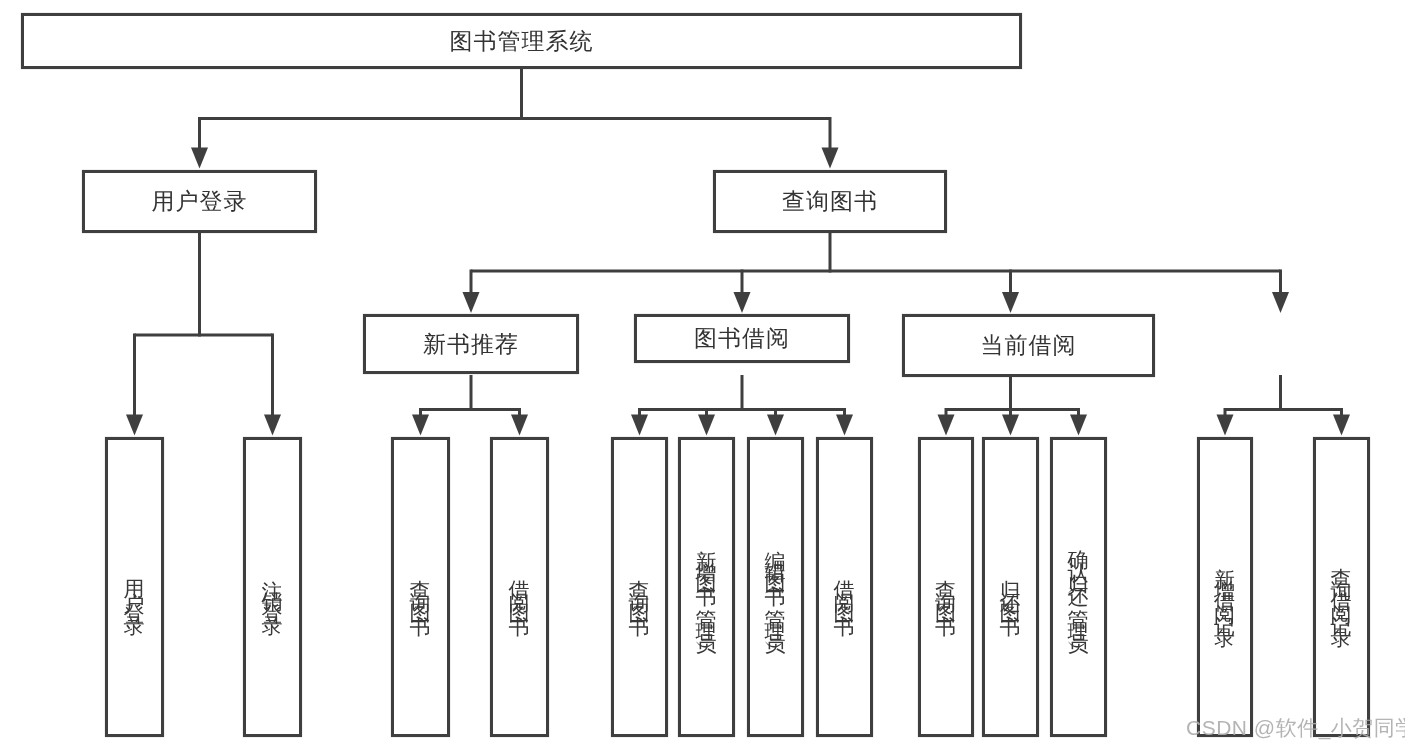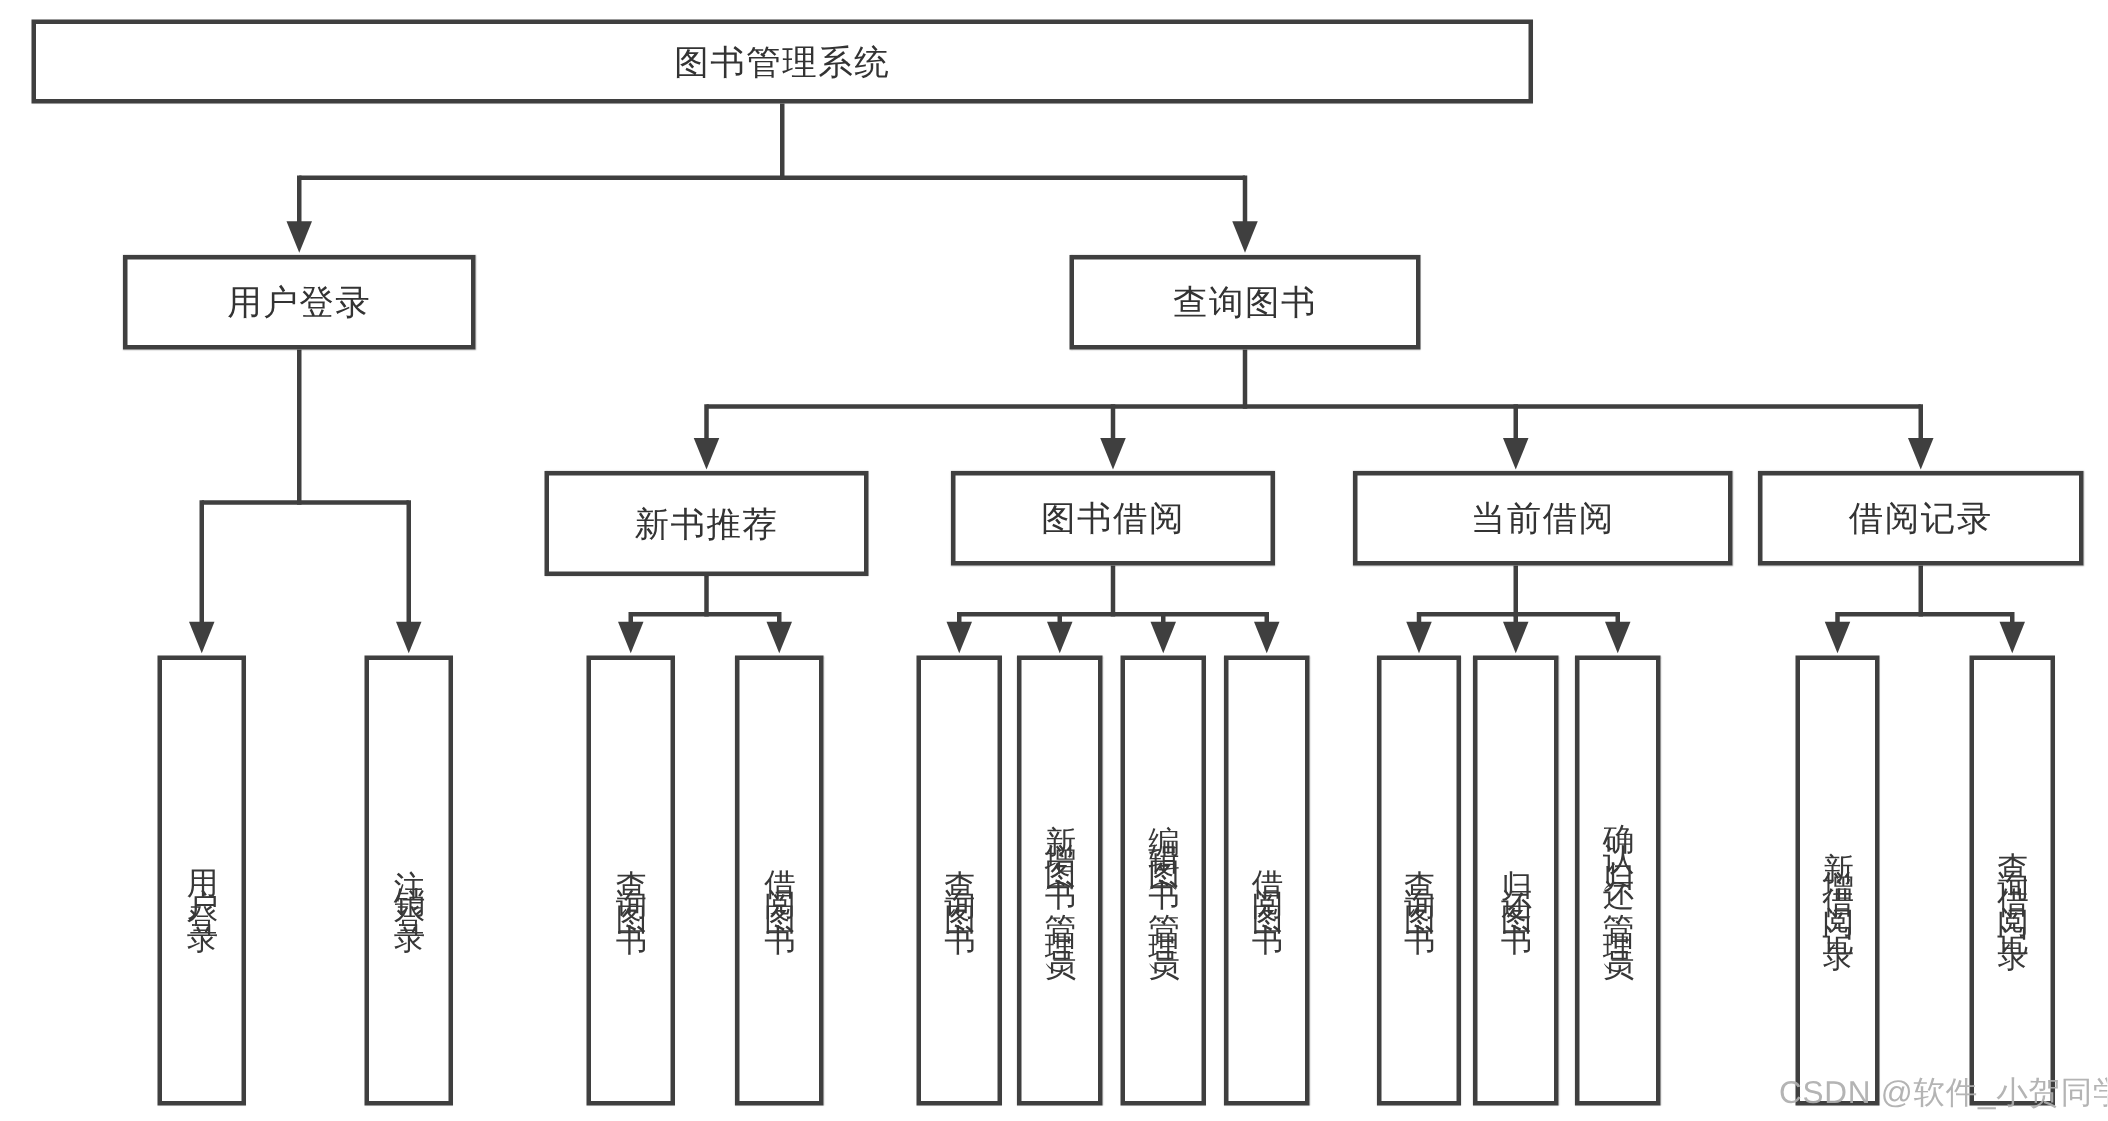--- a/index.html
+++ b/index.html
@@ -124,24 +124,23 @@
       <path class="head" d="M1216.5 414.5 L1233.5 414.5 L1225 435.5 Z"></path>
       <path class="head" d="M1333 414.5 L1350 414.5 L1341.5 435.5 Z"></path>
     </g>
   </svg>
 
   <div class="node h" style="left:21px;top:13px;width:1001px;height:56px">图书管理系统</div>
 
   <div class="node h" style="left:82px;top:170px;width:235px;height:63px">用户登录</div>
   <div class="node h" style="left:713px;top:170px;width:234px;height:63px">查询图书</div>
 
-  <div class="node h" style="left:363px;top:314px;width:216px;height:70px">新书推荐</div>
-  <div class="node h" style="left:634px;top:314px;width:216px;height:63px">图书借阅</div>
+  <div class="node h" style="left:363px;top:314px;width:216px;height:60px">新书推荐</div>
+  <div class="node h" style="left:634px;top:314px;width:216px;height:49px">图书借阅</div>
   <div class="node h" style="left:902px;top:314px;width:253px;height:63px">当前借阅</div>
-  <div class="node h" style="left:1172px;top:314px;width:217px;height:63px">借阅记录</div>
 
   <div class="node v" style="left:105px;top:437px;width:59px;height:300px">
     <span>用户登录</span>
   </div>
   <div class="node v" style="left:243px;top:437px;width:59px;height:300px">
     <span>注销登录</span>
   </div>
 
   <div class="node v" style="left:391px;top:437px;width:59px;height:300px">
     <span>查询图书</span>

